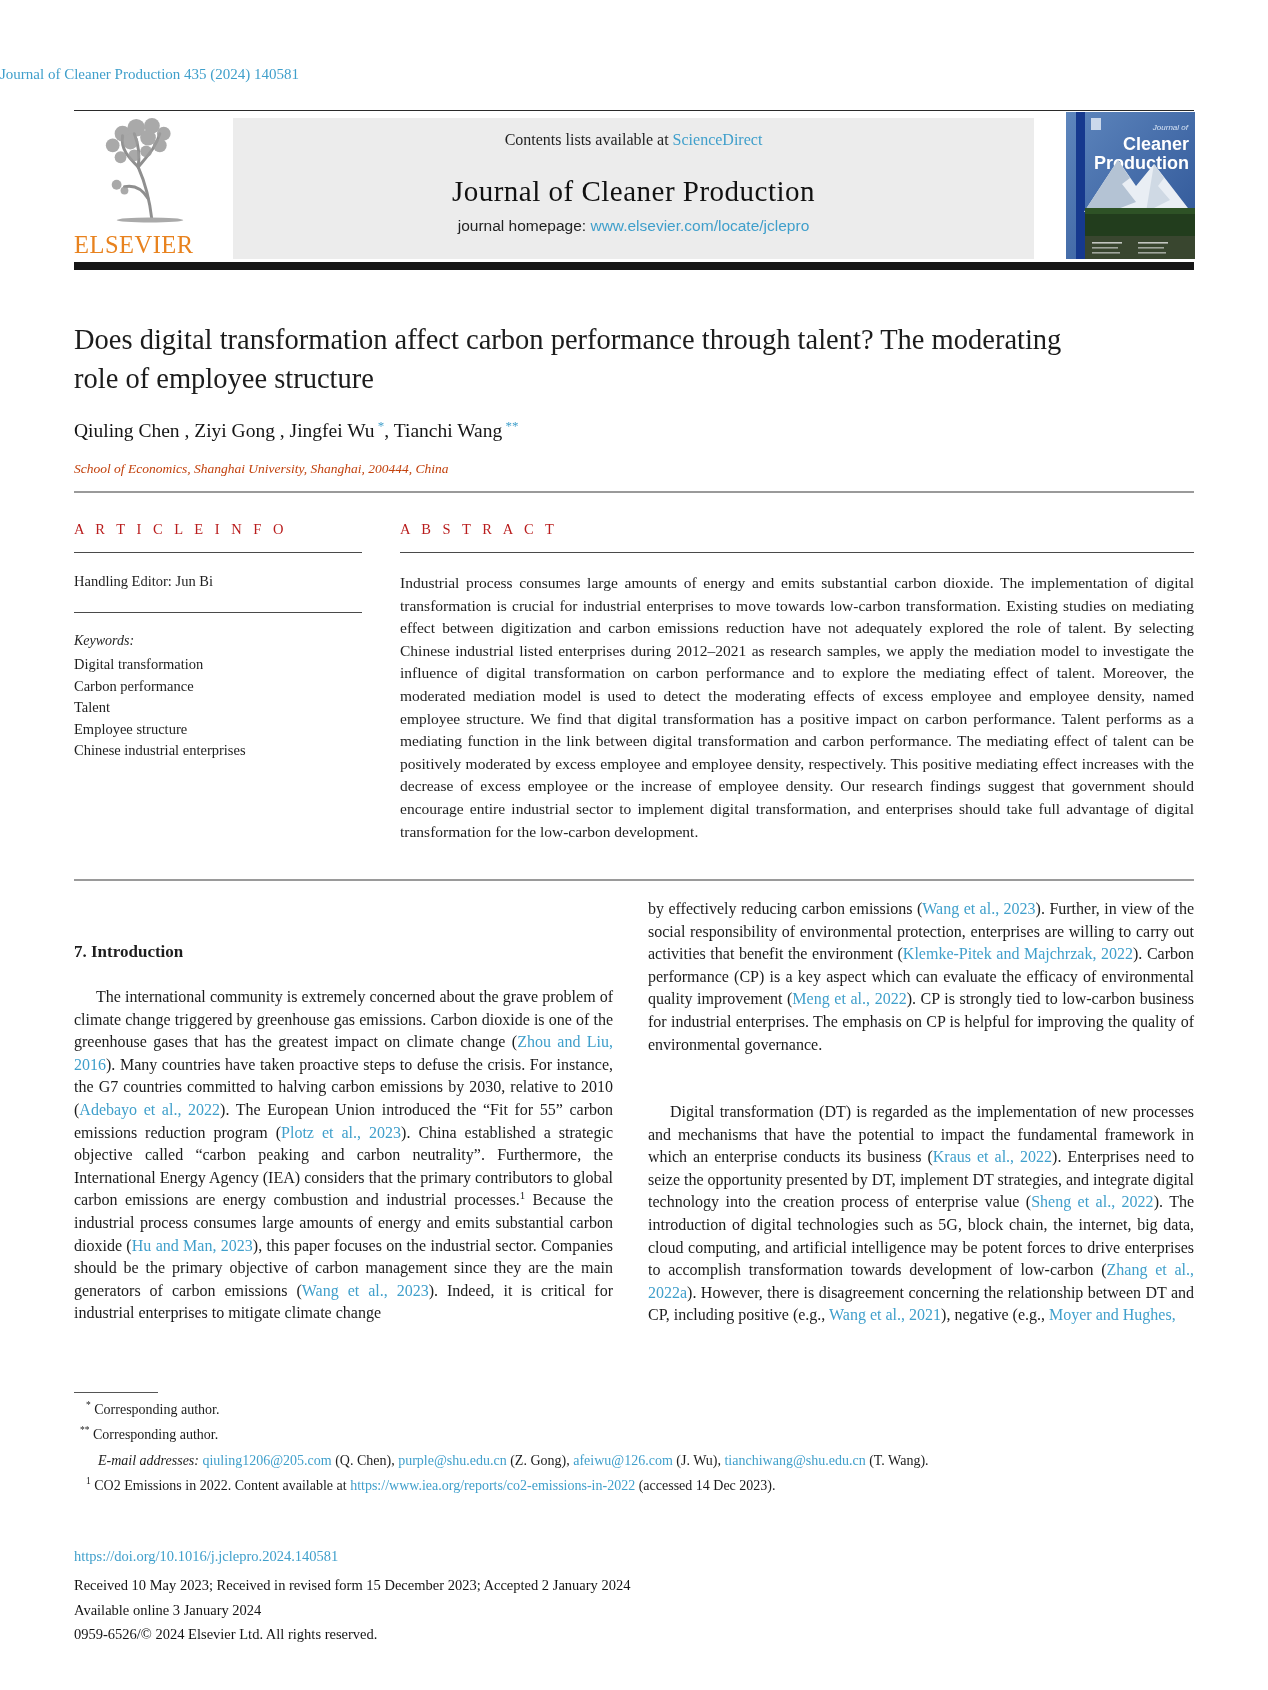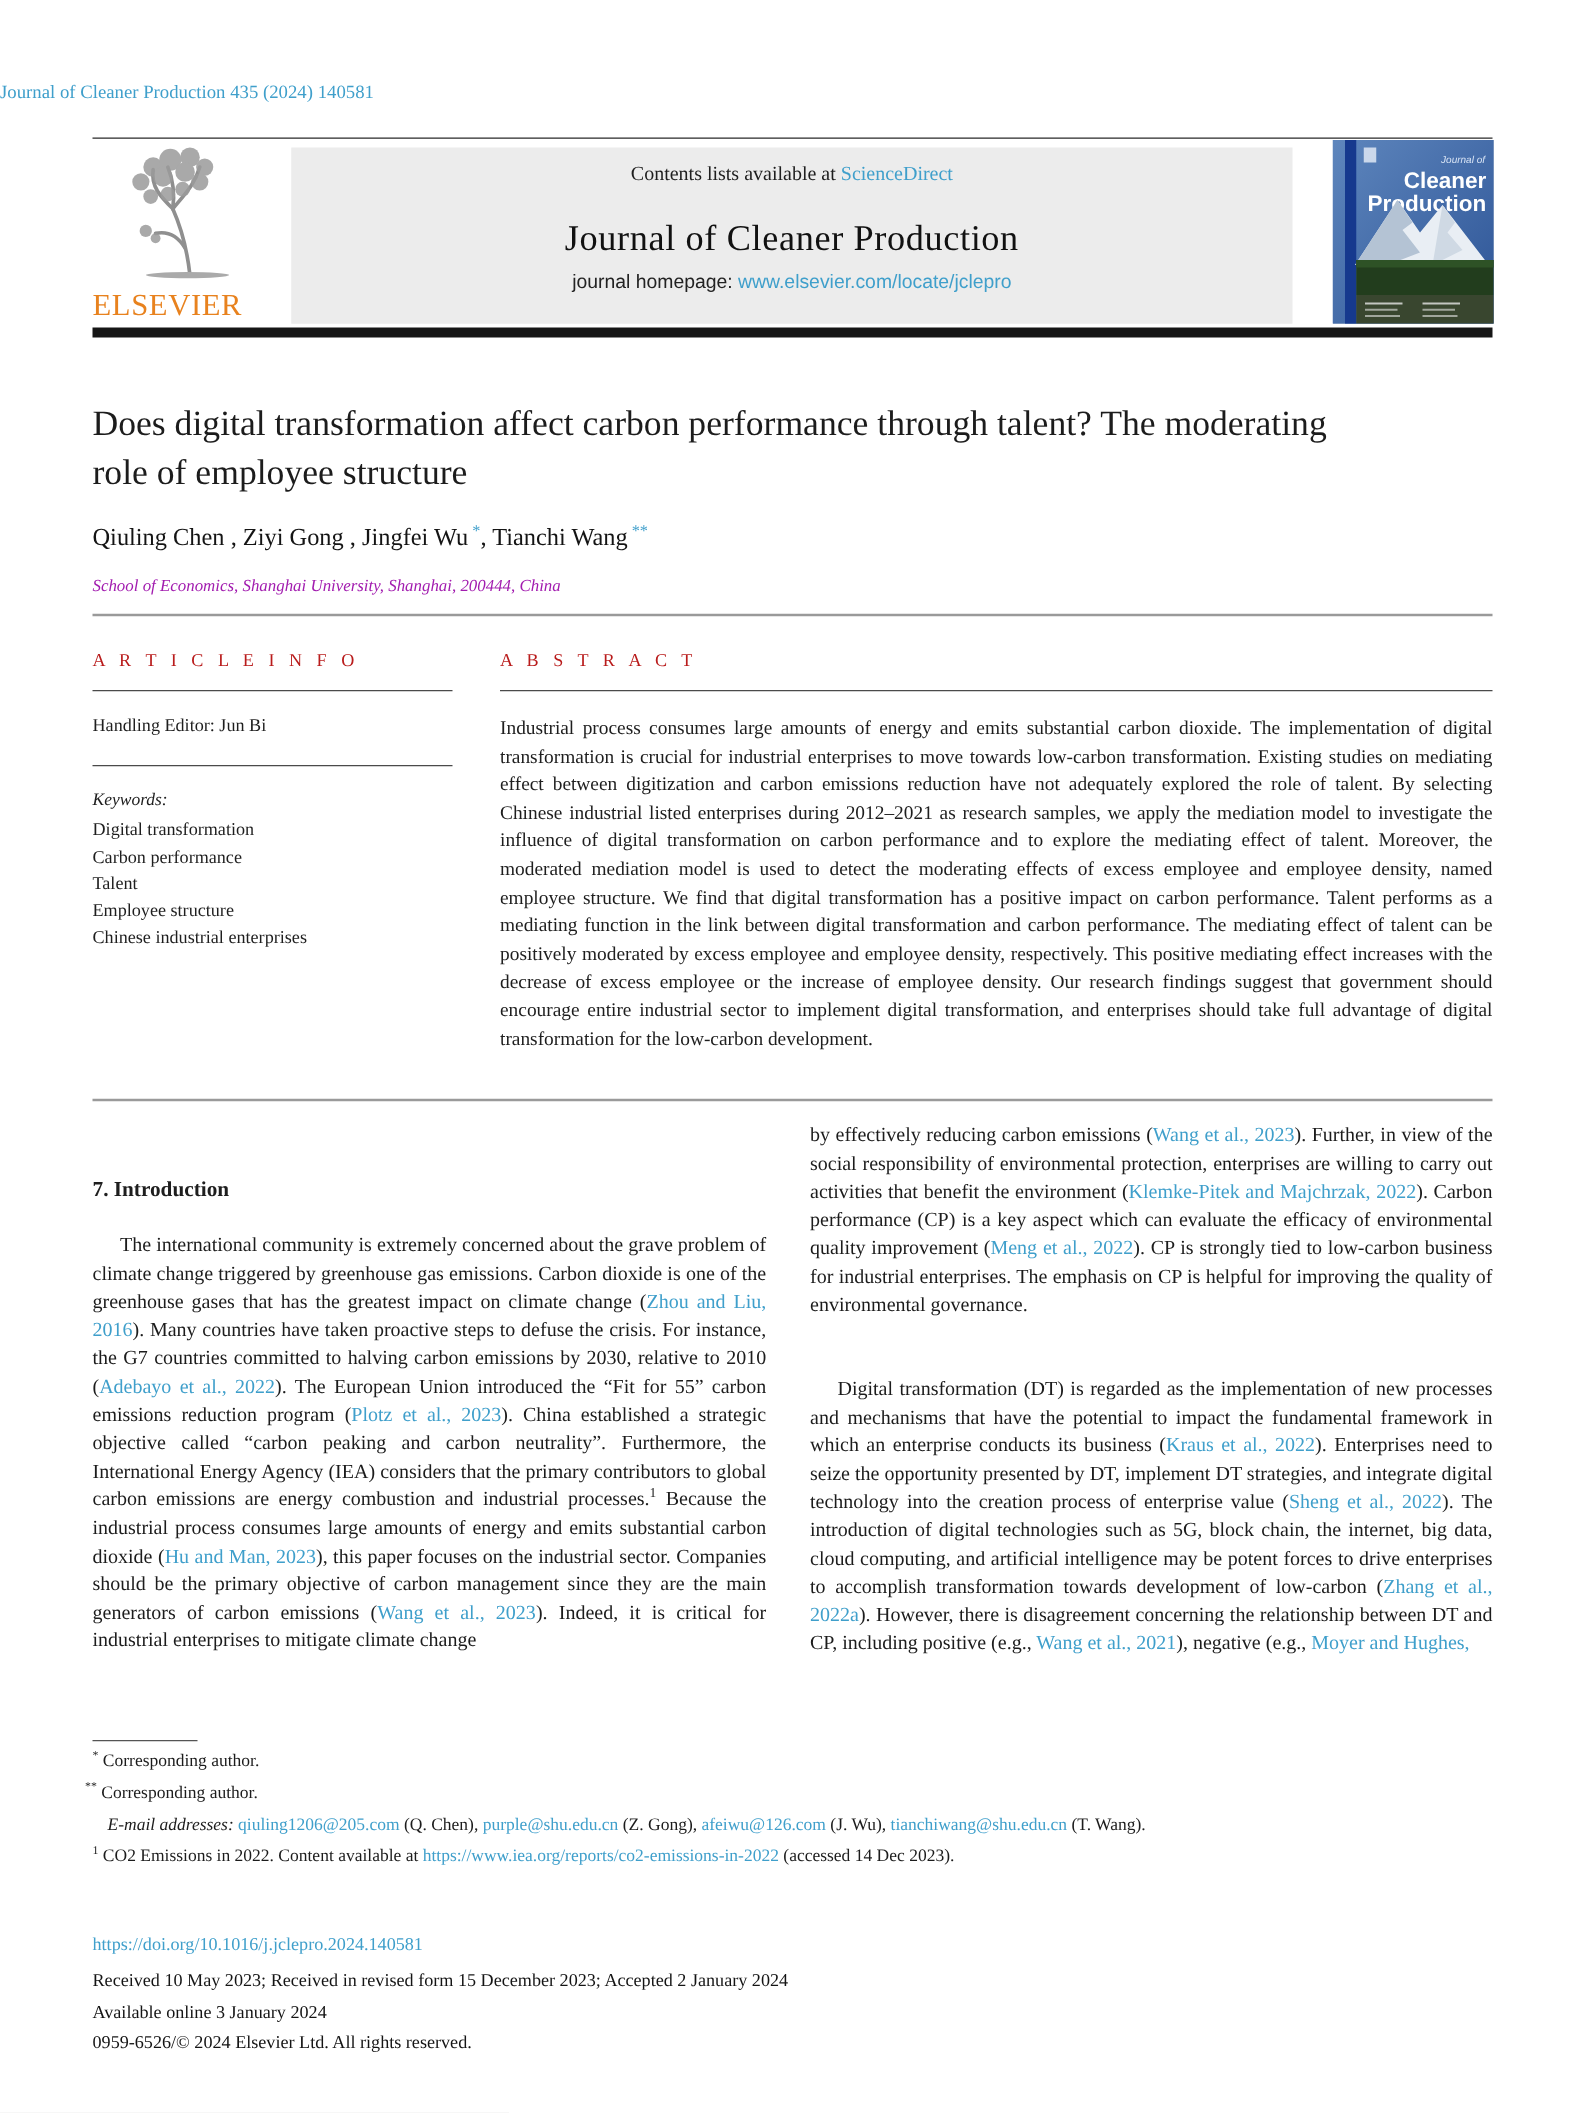--- a/index.html
+++ b/index.html
@@ -35,21 +35,21 @@
 
   
   .cover{top:112px; left:1066px; width:129px; height:147px; box-shadow:0 0 0 1px #9fb0c6 inset; cursor:pointer;}
 
   .black-bar{top:262px; left:74px; width:1120px; height:8px; background:#161616;}
 
   
   .title{top:320px; left:74px; width:1000px; font-size:28.5px; line-height:39px; color:#1c1c1c;}
   .authors{top:420px; left:74px; width:1000px; font-size:19.5px; color:#141414;}
   .authors .seg-link{font-size:13px; vertical-align:super;}
-  .affiliation{top:461px; left:74px; font-style:italic; font-size:13.5px; color:#a21caf;}
+  .affiliation{top:461px; left:74px; font-style:italic; font-size:13.5px; color:#c2410c;}
   .rule-gray{left:74px; width:1120px; height:0; border-top:2px solid #9a9a9a;}
   .r1{top:491px;}
   .r2{top:879px;}
 
   
   .block-heading{font-size:14.5px; letter-spacing:4px; color:#b91c1c;}
   .info-heading{top:521px; left:74px;}
   .abs-heading{top:521px; left:400px;}
   .rule-dark{height:0; border-top:1.2px solid #4a4a4a;}
   .info-rule1{top:552px; left:74px; width:288px;}
@@ -62,21 +62,21 @@
 
   
   .intro-heading{top:942px; left:74px; font-size:17px; font-weight:bold;}
   .body-par{font-size:16px; line-height:22.6px; text-align:justify; color:#1c1c1c;}
   .left-col{top:986px; left:74px; width:539px; text-indent:22px;}
   .right-col-1{top:898px; left:648px; width:546px;}
   .right-col-2{top:1101px; left:648px; width:546px; text-indent:22px;}
 
   
   .fn-rule{top:1392px; left:74px; width:84px; height:0; border-top:1.2px solid #555;}
-  .fn{left:62px; width:1120px; font-size:14px; color:#1c1c1c;}
+  .fn{left:74px; width:1120px; font-size:14px; color:#1c1c1c;}
   .fn-1{top:1402px; text-indent:12px;}
   .fn-2{top:1427px; text-indent:6px;}
   .fn-3{top:1453px; text-indent:24px;}
   .fn-4{top:1478px; text-indent:12px;}
 
   
   .doi{top:1548px; left:74px; font-size:14.5px;}
   .foot-line{left:74px; font-size:14.5px; color:#141414;}
   .f-received{top:1577px;}
   .f-available{top:1602px;}

